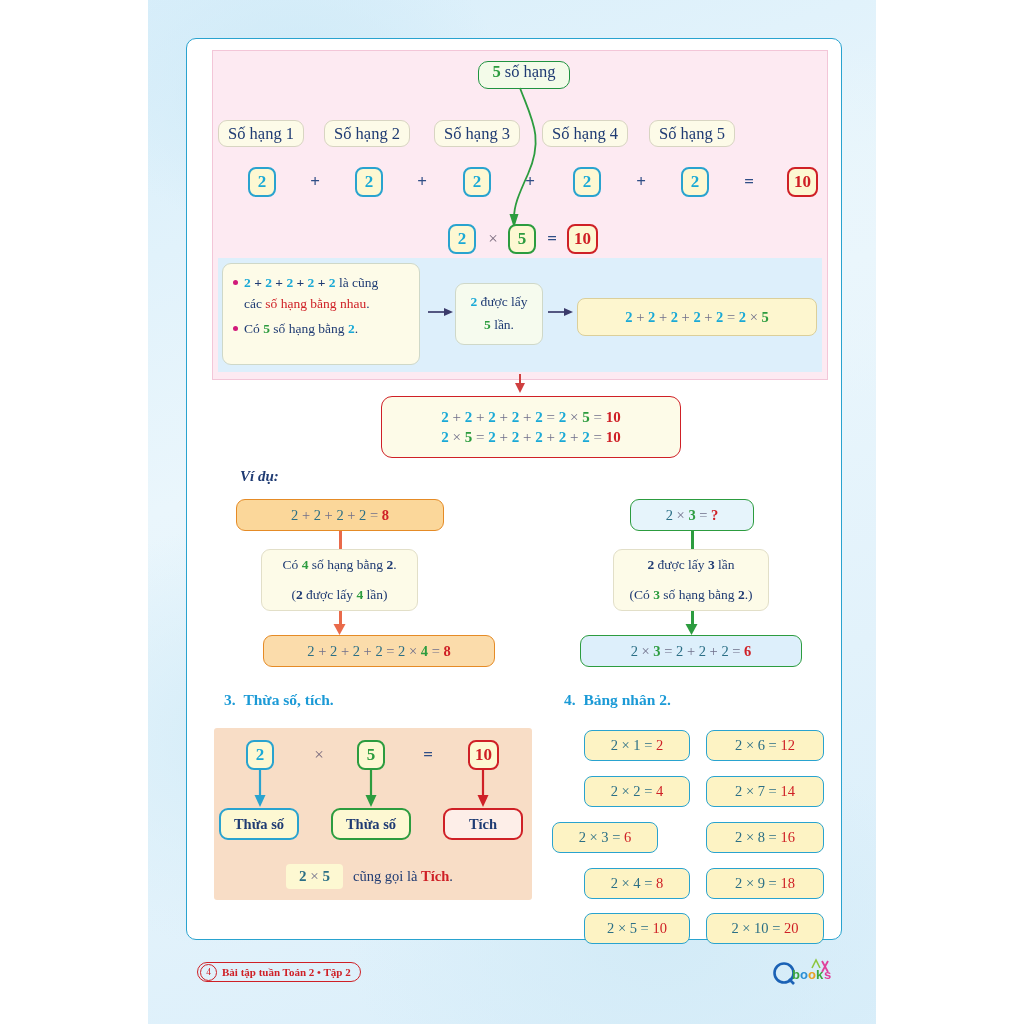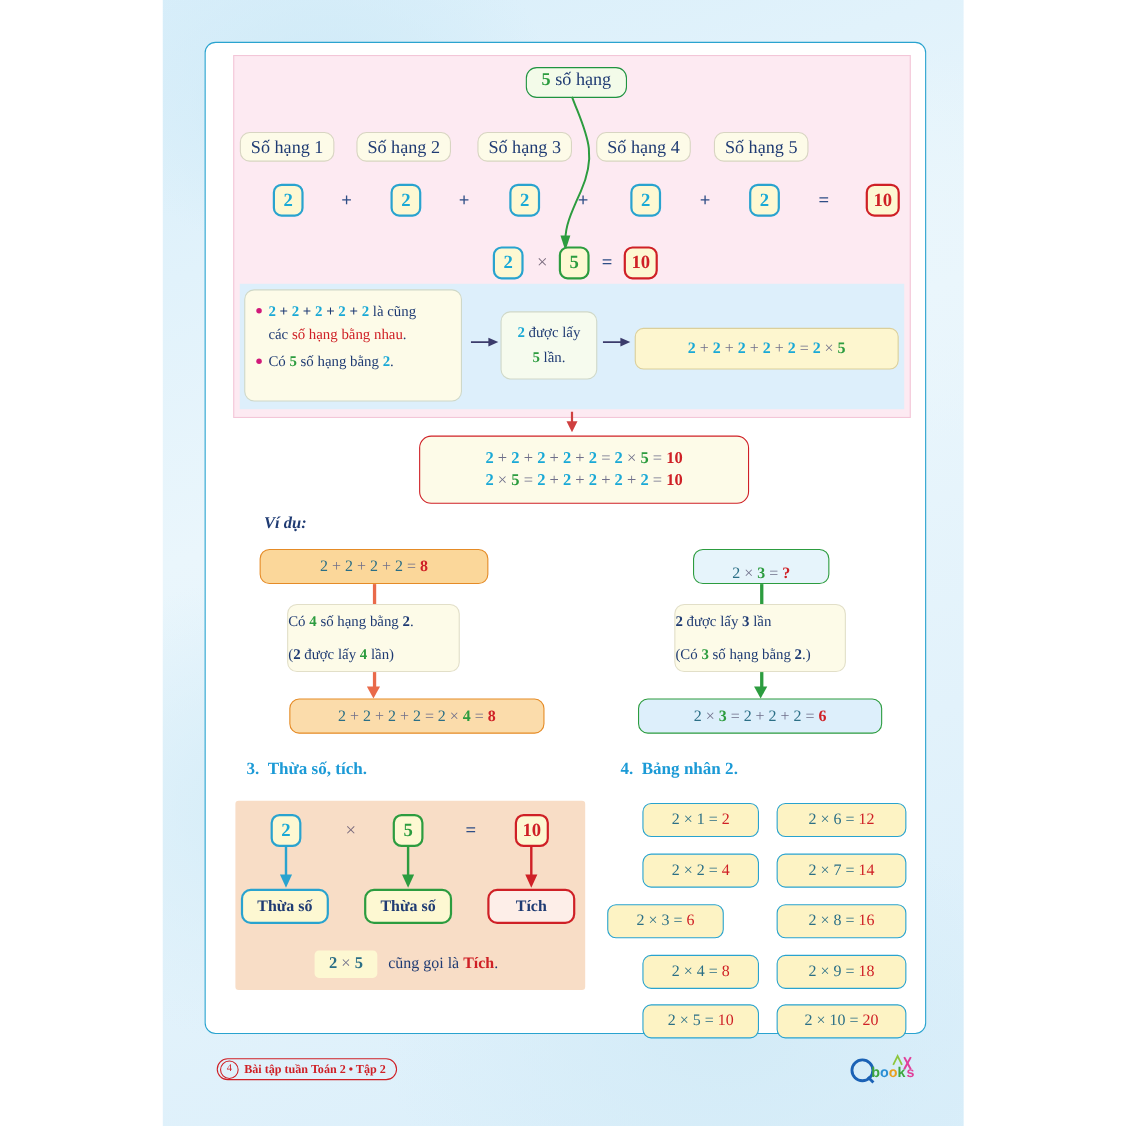--- a/index.html
+++ b/index.html
@@ -157,21 +157,21 @@
   .pill-orange { background: #fbd79a; border: 1.8px solid #e58b26; }
   .pill-orange2 { background: #fbdcab; border: 1.8px solid #e58b26; margin-left: 35px; }
   .pill-greenb { background: #e6f4fb; border: 1.8px solid #2c9c3f; }
   .pill-greenb2 { background: #ddeffb; border: 1.8px solid #2c9c3f; }
   .note {
     position: absolute;
     background: #fdfbe8;
     border: 1.1px solid #e2dfc8;
     border-radius: 9px;
     display: flex; flex-direction: column;
-    justify-content: center;
+    align-items: center; justify-content: center;
     gap: 14px;
     font-size: 13.5px; color: #1f3b73; white-space: nowrap;
   }
   .vline { position: absolute; width: 3px; }
   .vline.or { background: #e96a4a; }
   .vline.gr { background: #2c9c3f; }
 
   
   .sec-h {
     position: absolute;
@@ -390,21 +390,21 @@
   <div class="vline or" style="left:339px; top:611px; height:18px;"></div>
   <svg style="position:absolute; left:332px; top:622px; width:15px; height:14px;">
     <polygon points="7.5,13 1.5,2 13.5,2" fill="#e96a4a"></polygon>
   </svg>
   <div class="pill pill-orange2" style="left:228px; top:635px; width:232px; height:32px;">
     <span>
       <span class="c2d">2</span> <span class="cop">+</span> <span class="c2d">2</span> <span class="cop">+</span> <span class="c2d">2</span> <span class="cop">+</span> <span class="c2d">2</span> <span class="cop">=</span> <span class="c2d">2</span> <span class="cop">×</span> <span class="cg" style="font-weight:bold;">4</span> <span class="cop">=</span> <span class="cr" style="font-weight:bold;">8</span>
     </span>
   </div>
 
-  <div class="pill pill-greenb" style="left:630px; top:499px; width:124px; height:32px;align-items:flex-end;">
+  <div class="pill pill-greenb" style="left:630px; top:499px; width:124px; height:32px;">
     <span>
       <span class="c2d">2</span> <span class="cop">×</span> <span class="cg" style="font-weight:bold;">3</span> <span class="cop">=</span> <span class="cr" style="font-weight:bold;">?</span>
     </span>
   </div>
   <div class="vline gr" style="left:691px; top:531px; height:26px;"></div>
   <div class="note" style="left:613px; top:549px; width:156px; height:62px;">
     <div><span class="cn" style="font-weight:bold;">2</span><span class="cn"> được lấy </span><span class="cn" style="font-weight:bold;">3</span><span class="cn"> lần</span></div>
     <div><span class="cn">(Có </span><span class="cg" style="font-weight:bold;">3</span><span class="cn"> số hạng bằng </span><span class="cn" style="font-weight:bold;">2</span><span class="cn">.)</span></div>
   </div>
   <div class="vline gr" style="left:691px; top:611px; height:18px;"></div>

